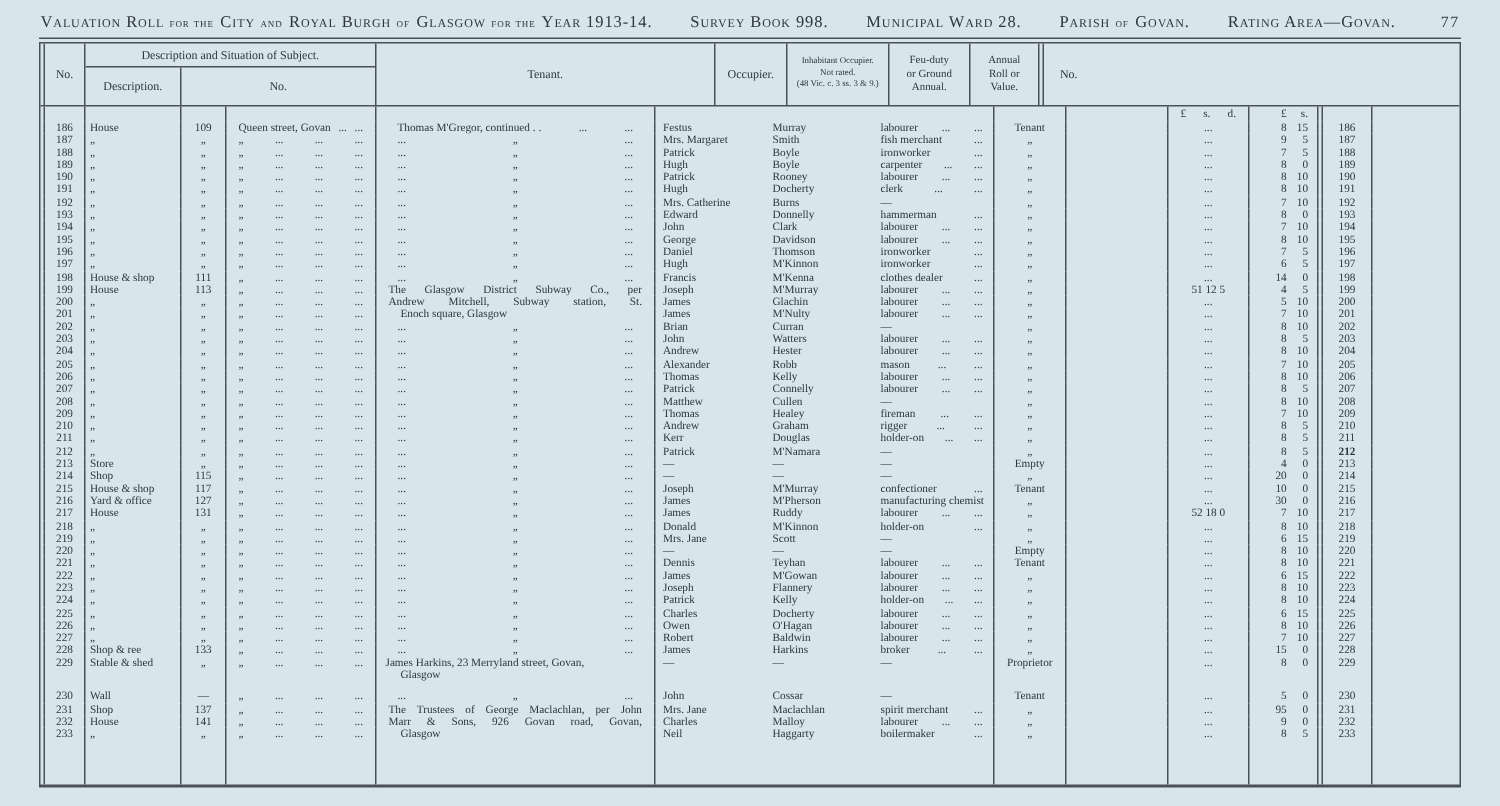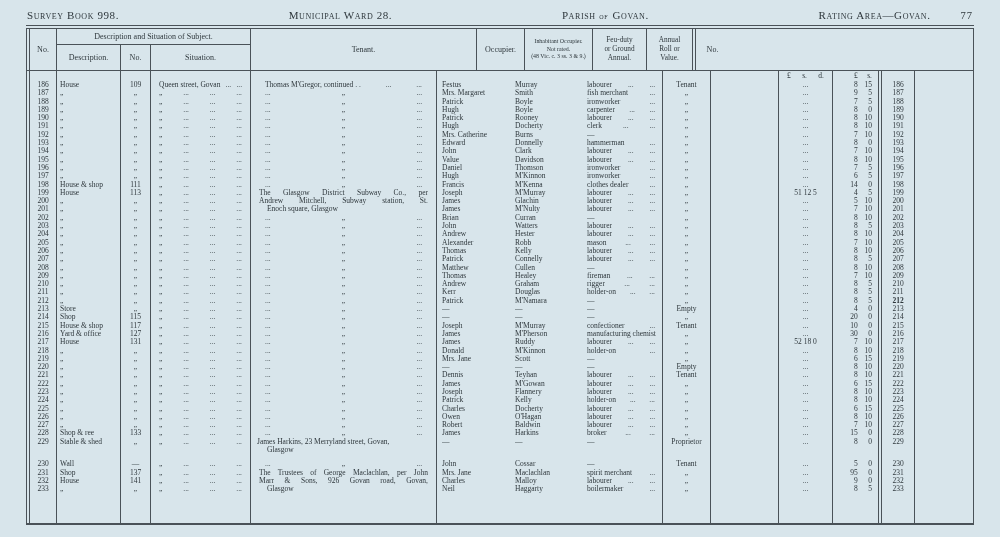--- a/index.html
+++ b/index.html
@@ -96,39 +96,39 @@
   .bold{font-weight:bold;}
   .cell span{display:inline-block;}
 </style>
 </head>
 <body>
 
 <div class="page">
 
   <div class="masthead">
     <span id="mast-groups" style="display: inline-flex; justify-content: space-between; flex: 1 1 0%; margin-right: 30px;">
+        <span class="mgroup"><span class="seg lg"> Valuation Roll</span><span class="seg sm"> for the</span><span class="seg lg"> City</span><span class="seg sm"> and</span><span class="seg lg"> Royal Burgh</span><span class="seg sm"> of</span><span class="seg lg"> Glasgow</span><span class="seg sm"> for the</span><span class="seg lg"> Year 1913-14.</span></span>
         <span class="mgroup"><span class="seg lg"> Survey Book 998.</span></span>
         <span class="mgroup"><span class="seg lg"> Municipal Ward 28.</span></span>
         <span class="mgroup"><span class="seg lg"> Parish</span><span class="seg sm"> of</span><span class="seg lg"> Govan.</span></span>
         <span class="mgroup"><span class="seg lg"> Rating Area—Govan.</span></span>
       </span>
     <span class="pageno">77</span>
   </div>
 
   <div class="tablewrap">
     <div class="vtable">
 
       <div class="thead">
         <div class="hc c-no1">No.</div>
         <div class="hgroup">
           <div class="hgtop">Description and Situation of Subject.</div>
           <div class="hgbot">
             <div class="hc c-desc" style="padding-left:0;">Description.</div>
             <div class="hc c-sno">No.</div>
-            <div class="hc c-sit">Situation.</div>
           </div>
         </div>
         <div class="hc c-tenH">Tenant.</div>
         <div class="hc c-occ">Occupier.</div>
         <div class="hc c-inh hsmall">
           <div>Inhabitant Occupier.</div>
           <div>Not rated.</div>
           <div>(48 Vic. c. 3 ss. 3 &amp; 9.)</div>
         </div>
         <div class="hc c-feu hmed">
@@ -458,21 +458,21 @@
               <span>„</span>
               <span>...</span>
               <span>...</span>
               <span>...</span>
             </div>
             <div class="cell c-prop spread">
               <span>...</span>
               <span>„</span>
               <span>...</span>
             </div>
-            <div class="cell c-t1">Value</div>
+            <div class="cell c-t1">George</div>
             <div class="cell c-t2">Davidson</div>
             <div class="cell c-t3 spread">
               <span>labourer</span>
               <span>...</span>
               <span>...</span>
             </div>
             <div class="cell c-occ tc">„</div>
             <div class="cell c-inh"></div>
             <div class="cell c-feu tc">...</div>
             <div class="cell c-rent">

